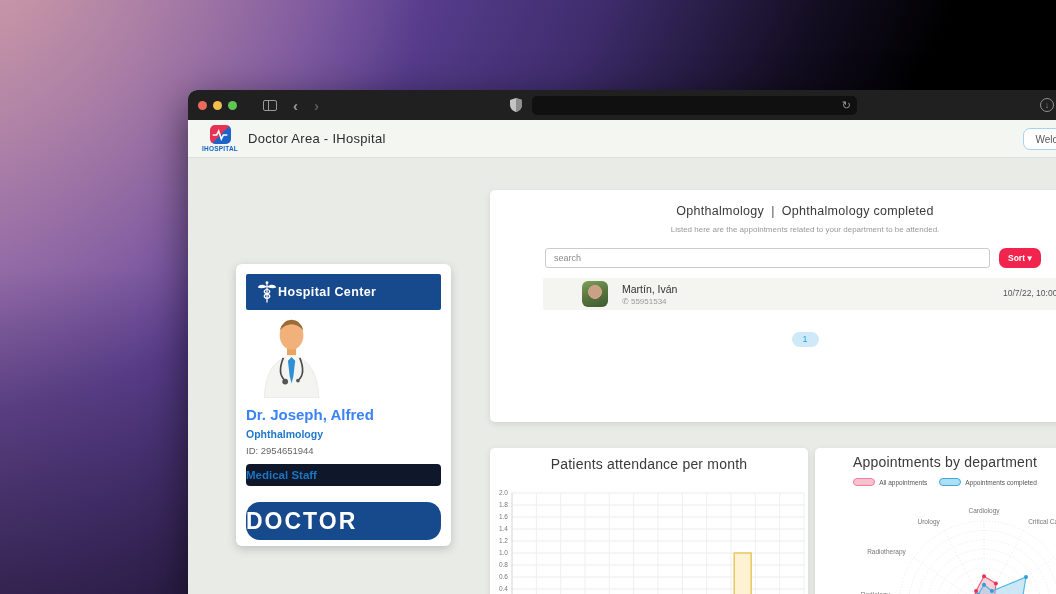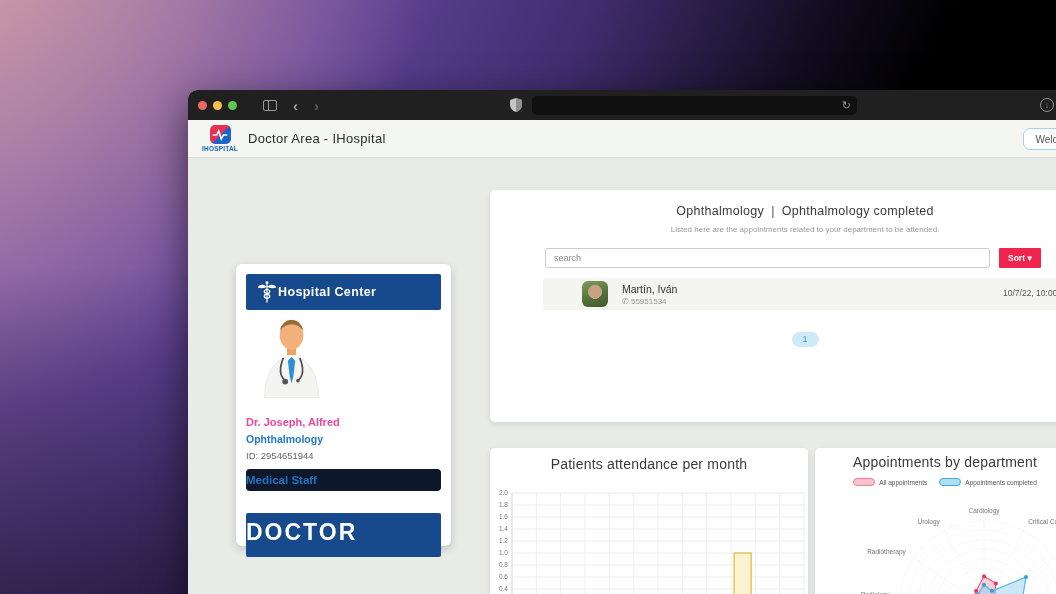--- a/index.html
+++ b/index.html
@@ -69,49 +69,49 @@
     background:#fff; border-radius:6px; box-shadow:0 3px 10px rgba(0,0,0,.18);
     padding:10px; 
   }
   .id-card-header {
     height:36px; background:#164a8c; border-radius:2px;
     display:flex; align-items:center; padding:0 10px;
   }
   .caduceus { width:22px; height:24px; }
   .org-name { flex:1; color:#fff; font-size:12.5px; font-weight:bold; letter-spacing:.4px; }
   .doc-avatar { margin-top:6px; height:82px; }
-  .doc-name { font-size:11px; font-weight:bold; color:#ec4899; margin-top:14px; }
+  .doc-name { font-size:15px; font-weight:bold; color:#3b82f6; margin-top:4px; }
   .doc-dept { font-size:10.5px; font-weight:bold; color:#1e78c8; margin-top:5px; }
   .doc-id { font-size:9.5px; color:#666; margin-top:5px; }
   .staff-badge {
     margin-top:8px; height:22px; background:#0f172a; border-radius:4px;
     font-size:11.5px; font-weight:bold; color:#1c74c4; line-height:22px;
   }
   .role-band {
-    margin-top:22px; height:44px; background:#164a8c; border-radius:2px;
+    margin-top:16px; height:38px; background:#164a8c; border-radius:14px;
     color:#fff; font-size:23px; font-weight:bold; letter-spacing:2px; line-height:38px;
   }
 
   
   .appt-panel {
     position:absolute; left:302px; top:100px; width:600px; height:232px;
     background:#fff; border-radius:5px; box-shadow:0 2px 6px rgba(0,0,0,.10);
     padding:14px 0 0 55px;
   }
   .appt-title { text-align:center; font-size:12.5px; color:#3a3a3a; letter-spacing:.3px; width:520px; }
   .appt-title .sep { margin:0 7px; color:#555; font-weight:300; }
   .appt-sub { text-align:center; font-size:8px; color:#999; margin-top:7px; width:520px; }
   .search-row { display:flex; margin-top:14px; align-items:center; }
   .search-input {
     width:445px; height:20px; border:1px solid #ccc; border-radius:3px;
     font-size:9px; padding:0 8px; color:#444; font-family:inherit; outline:none; background:#fff;
   }
   .search-input::placeholder { color:#8a8a8a; }
   .sort-btn {
-    margin-left:9px; height:20px; padding:0 9px; background:#f0244c; border:none; border-radius:1px;
+    margin-left:9px; height:20px; padding:0 9px; background:#f0244c; border:none; border-radius:7px;
     color:#fff; font-size:8.5px; font-weight:bold; font-family:inherit;
   }
   .appt-row {
     margin-top:10px; margin-left:-2px; height:32px; width:560px; background:#f4f4f1; border-radius:2px;
     position:relative; display:flex; align-items:center; padding-left:39px;
   }
   .patient-avatar {
     width:26px; height:26px; border-radius:6px;
     background:
       radial-gradient(circle at 50% 42%, #caa184 0%, #caa184 34%, rgba(0,0,0,0) 36%),

